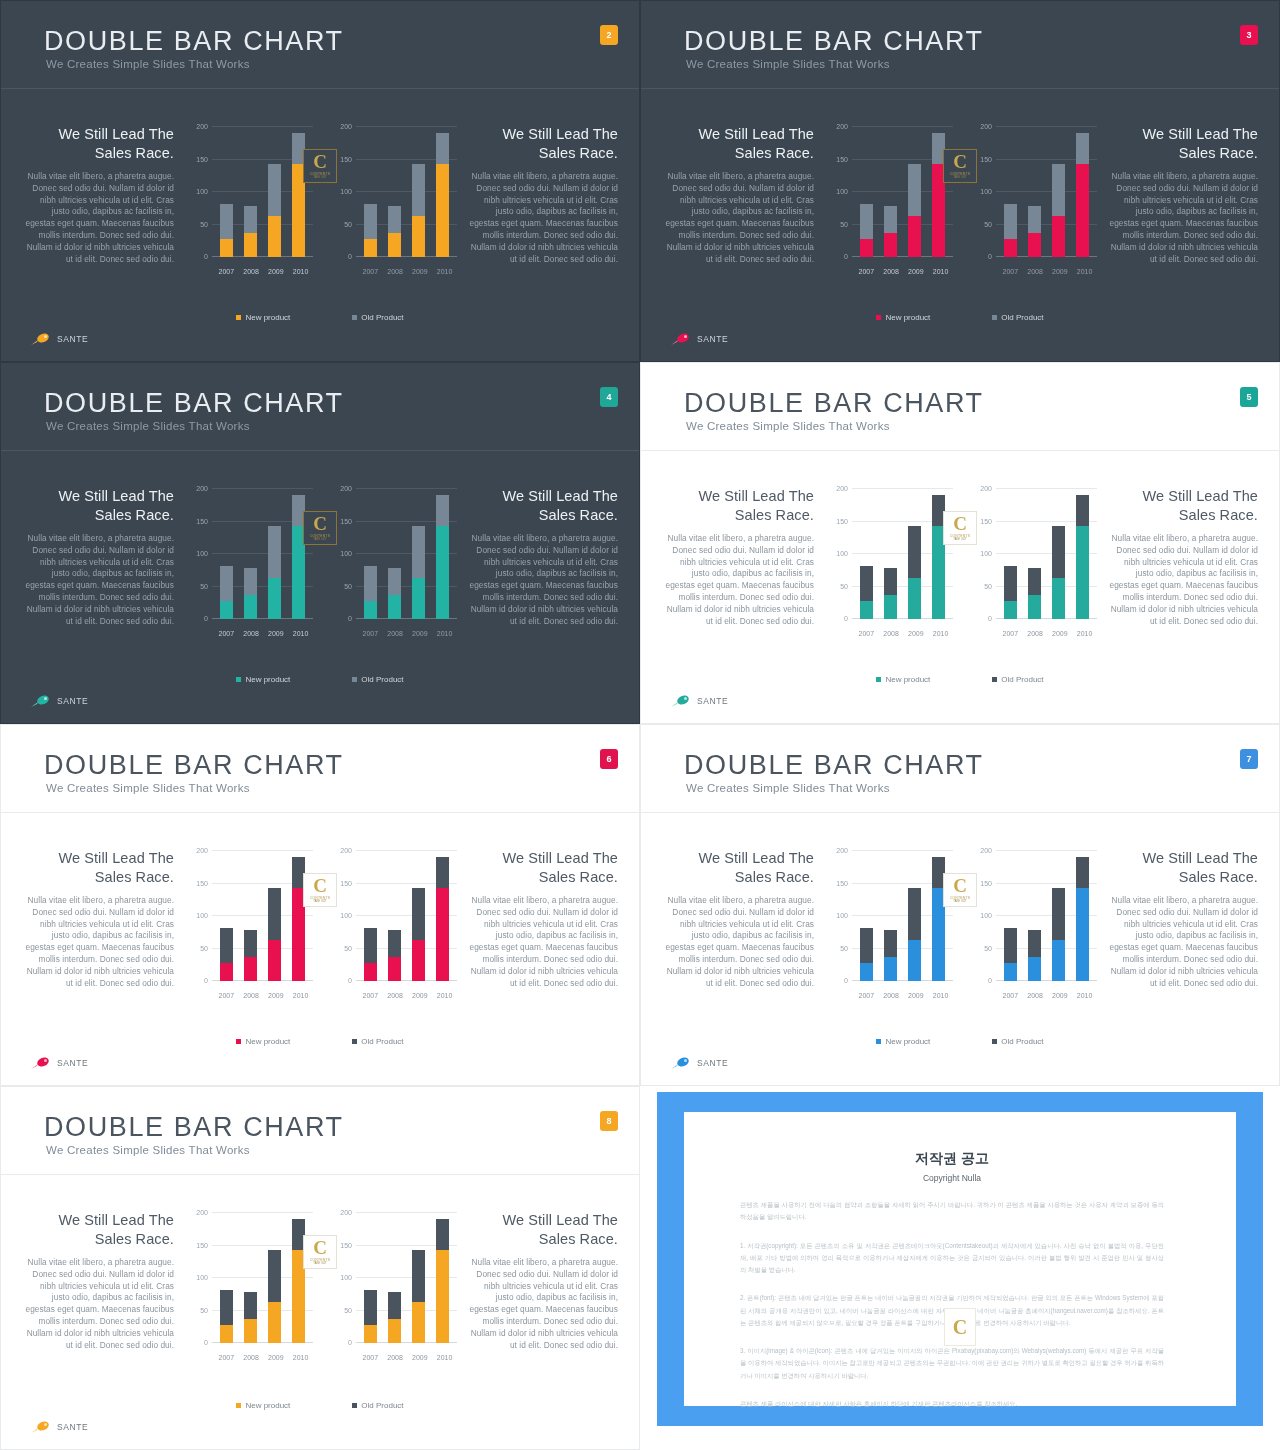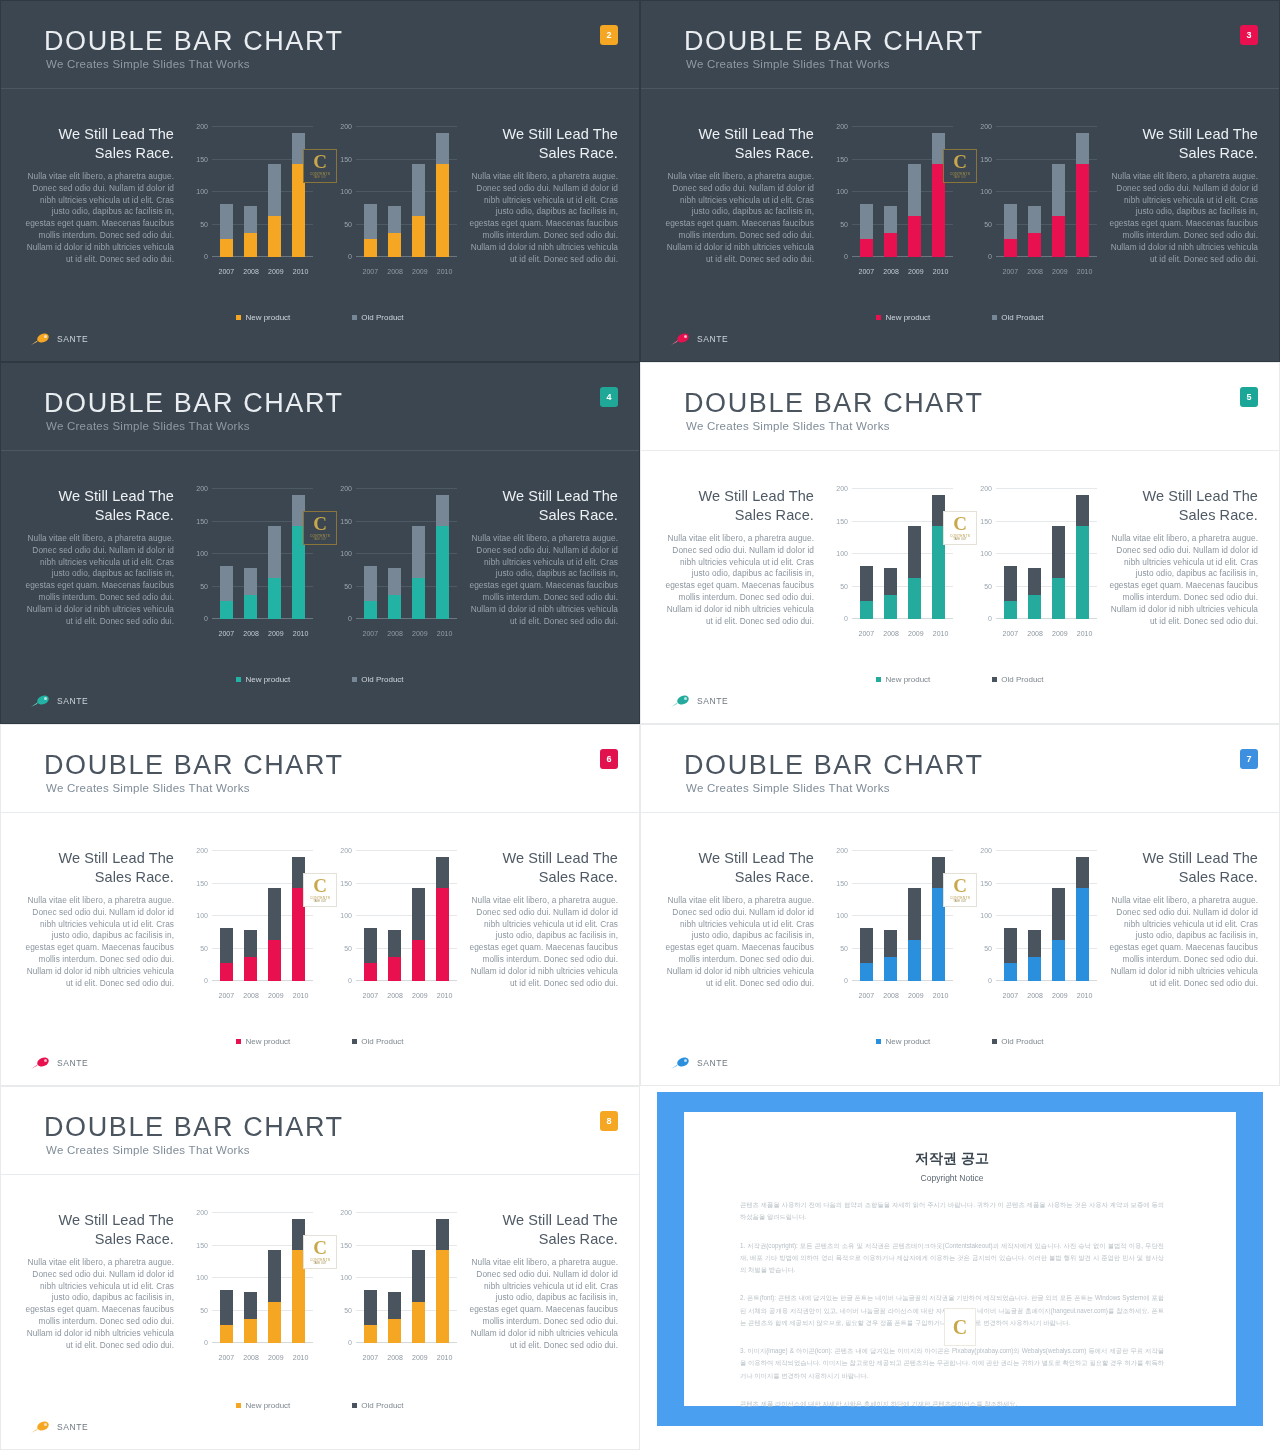--- a/index.html
+++ b/index.html
@@ -1092,21 +1092,21 @@
         <span class="name">SANTE</span>
       </div>
     </div>
   </div>
 
   <div class="slide cslide">
     <div class="cframe" style="background:#4a9ff0">
       <div class="csheet">
         <div class="cinner">
           <div class="ctitle">저작권 공고</div>
-          <div class="csub">Copyright Notice</div>
+          <div class="csub">Copyright Nulla</div>
           <p class="cpara">콘텐츠 제품을 사용하기 전에 다음의 협약과 조항들을 자세히 읽어 주시기 바랍니다. 귀하가 이 콘텐츠 제품을 사용하는 것은 사용자 계약과 보증에 동의하셨음을 알려드립니다.</p>
           <p class="cpara">1. 저작권(copyright): 모든 콘텐츠의 소유 및 저작권은 콘텐츠테이크아웃(Contentstakeout)과 제작자에게 있습니다. 사전 승낙 없이 불법적 이용, 무단전재, 배포 기타 방법에 의하여 영리 목적으로 이용하거나 제삼자에게 이용하는 것은 금지되어 있습니다. 이러한 불법 행위 발견 시 준엄한 민사 및 형사상의 처벌을 받습니다.</p>
           <p class="cpara">2. 폰트(font): 콘텐츠 내에 담겨있는 한글 폰트는 네이버 나눔글꼴의 저작권을 기반하여 제작되었습니다. 한글 외의 모든 폰트는 Windows System에 포함된 서체와 공개용 저작권만이 있고, 네이버 나눔글꼴 라이선스에 대한 자세한 사항은 네이버 나눔글꼴 홈페이지(hangeul.naver.com)를 참조하세요. 폰트는 콘텐츠와 함께 제공되지 않으므로, 필요할 경우 정품 폰트를 구입하거나 다른 폰트로 변경하여 사용하시기 바랍니다.</p>
           <p class="cpara">3. 이미지(image) &amp; 아이콘(icon): 콘텐츠 내에 담겨있는 이미지와 아이콘은 Pixabay(pixabay.com)와 Webalys(webalys.com) 등에서 제공한 무료 저작물을 이용하여 제작되었습니다. 이미지는 참고로만 제공되고 콘텐츠와는 무관합니다. 이에 관한 권리는 귀하가 별도로 확인하고 필요할 경우 허가를 취득하거나 이미지를 변경하여 사용하시기 바랍니다.</p>
           <p class="cpara">콘텐츠 제품 라이선스에 대한 자세한 사항은 홈페이지 하단에 기재한 콘텐츠라이선스를 참조하세요.</p>
         </div>
         <div class="cwmark">
           <span class="c">C</span>
         </div>
       </div>

